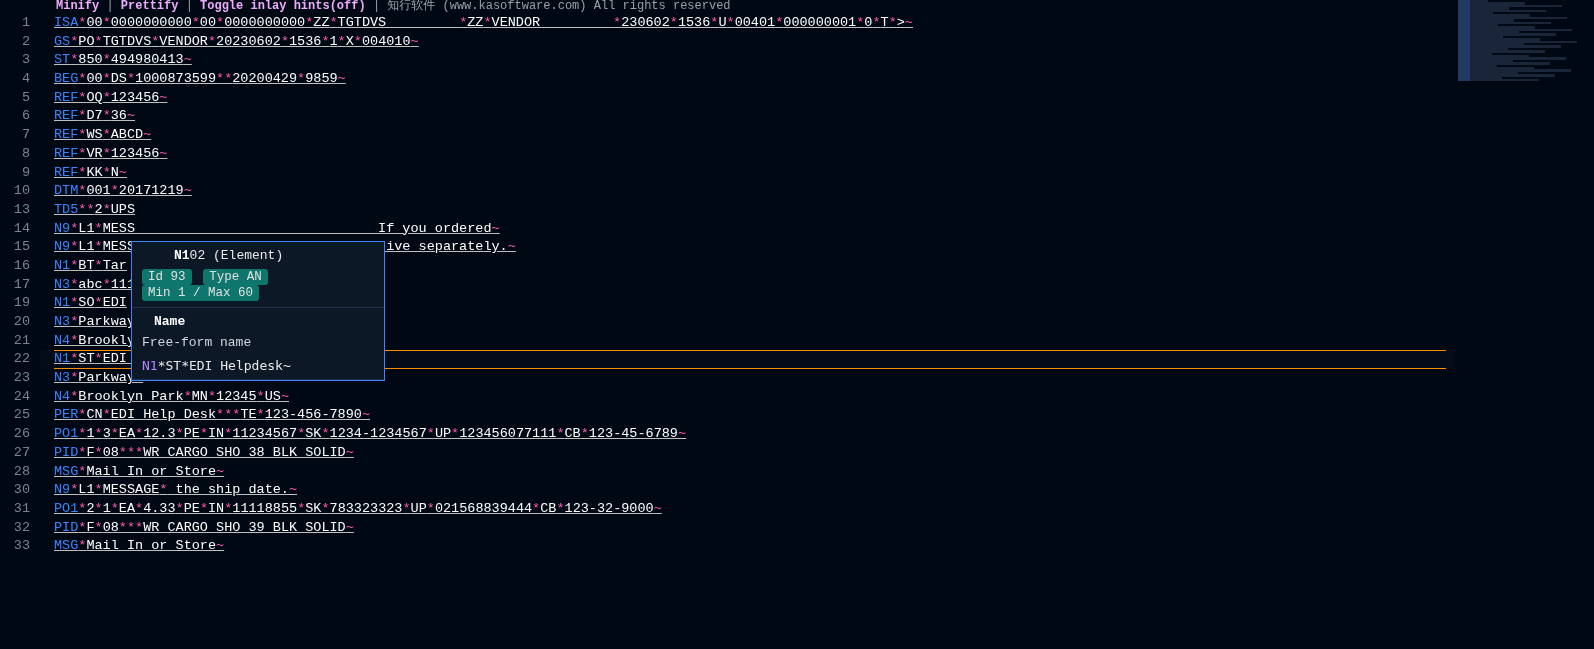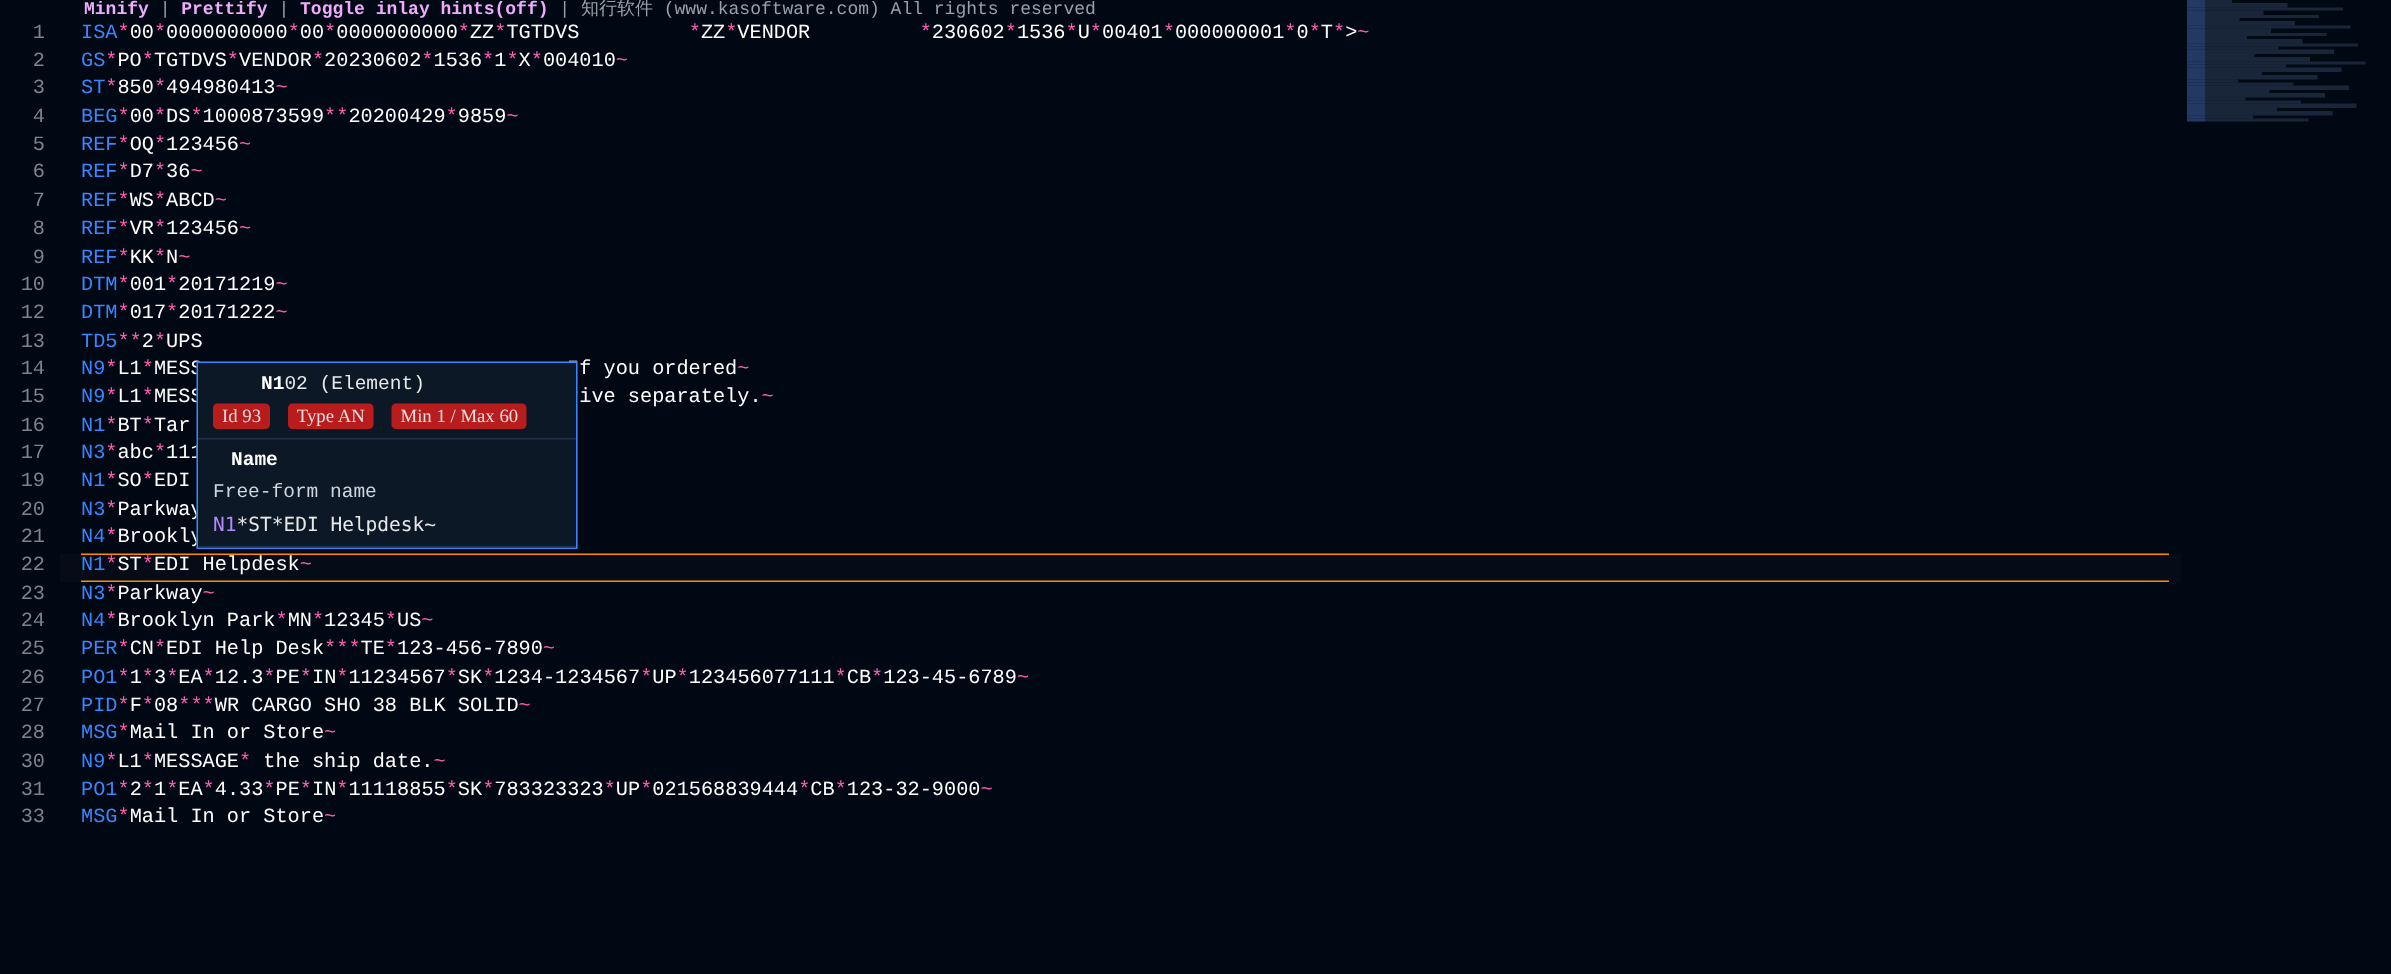--- a/index.html
+++ b/index.html
@@ -39,20 +39,21 @@
   .gutter {
     width: 40px;
     text-align: right;
     padding-right: 10px;
     color: #7a8490;
     flex-shrink: 0;
   }
   .code {
     flex: 1;
     padding-left: 14px;
+    text-decoration: underline;
   }
   .seg-tag   { color: #3a86ff; }  
   .star      { color: #ff5db1; }  
   .val       { color: #ffffff; }  
   .tilde     { color: #ff5db1; }
   .current-line .code { background: rgba(255,255,255,0.02); }
   .current-line {
     position: relative;
   }
   .current-line::before {
@@ -77,25 +78,25 @@
     border: 1px solid #3a86ff;
     color: #e8e8e8;
     font-size: 13px;
     z-index: 5;
   }
   .hover .block { padding: 6px 10px; }
   .hover .title-row { font-weight: normal; color: #e8e8e8; margin-left: 32px; }
   .hover .type-line { color: #e0e0e0; }
   .hover .badge {
     display: inline-block;
-    background: #b91c1c;
+    background: #0f766e;
     padding: 1px 6px;
     border-radius: 3px;
     margin-right: 4px;
-    font-family: Liberation Serif, serif;
+    font-family: Liberation Mono, monospace;
     font-size: 12.5px;
   }
   .hover hr { border: none; border-top: 1px solid #21314a; margin: 0; }
   .hover .bold { font-weight: bold; color: #fff; padding-left: 12px; }
   .hover .desc { color: #cfd6df; }
   .hover .example { color: #e8e8e8; font-family: Consolas, monospace; }
   .hover .example .seg-tag { color: #b388ff; }
   .hover .link-row { color: #3a86ff; cursor: pointer; padding: 5px 10px 7px; background: #132033;}
   .hover .el-strong { font-weight: bold; color: #fff;}
 
@@ -126,38 +127,38 @@
     <div class="line"><div class="gutter">1</div><div class="code"><span class="seg-tag">ISA</span><span class="star">*</span><span class="val">00</span><span class="star">*</span><span class="val">0000000000</span><span class="star">*</span><span class="val">00</span><span class="star">*</span><span class="val">0000000000</span><span class="star">*</span><span class="val">ZZ</span><span class="star">*</span><span class="val">TGTDVS         </span><span class="star">*</span><span class="val">ZZ</span><span class="star">*</span><span class="val">VENDOR         </span><span class="star">*</span><span class="val">230602</span><span class="star">*</span><span class="val">1536</span><span class="star">*</span><span class="val">U</span><span class="star">*</span><span class="val">00401</span><span class="star">*</span><span class="val">000000001</span><span class="star">*</span><span class="val">0</span><span class="star">*</span><span class="val">T</span><span class="star">*</span><span class="val">&gt;</span><span class="tilde">~</span></div></div>
     <div class="line"><div class="gutter">2</div><div class="code"><span class="seg-tag">GS</span><span class="star">*</span><span class="val">PO</span><span class="star">*</span><span class="val">TGTDVS</span><span class="star">*</span><span class="val">VENDOR</span><span class="star">*</span><span class="val">20230602</span><span class="star">*</span><span class="val">1536</span><span class="star">*</span><span class="val">1</span><span class="star">*</span><span class="val">X</span><span class="star">*</span><span class="val">004010</span><span class="tilde">~</span></div></div>
     <div class="line"><div class="gutter">3</div><div class="code"><span class="seg-tag">ST</span><span class="star">*</span><span class="val">850</span><span class="star">*</span><span class="val">494980413</span><span class="tilde">~</span></div></div>
     <div class="line"><div class="gutter">4</div><div class="code"><span class="seg-tag">BEG</span><span class="star">*</span><span class="val">00</span><span class="star">*</span><span class="val">DS</span><span class="star">*</span><span class="val">1000873599</span><span class="star">**</span><span class="val">20200429</span><span class="star">*</span><span class="val">9859</span><span class="tilde">~</span></div></div>
     <div class="line"><div class="gutter">5</div><div class="code"><span class="seg-tag">REF</span><span class="star">*</span><span class="val">OQ</span><span class="star">*</span><span class="val">123456</span><span class="tilde">~</span></div></div>
     <div class="line"><div class="gutter">6</div><div class="code"><span class="seg-tag">REF</span><span class="star">*</span><span class="val">D7</span><span class="star">*</span><span class="val">36</span><span class="tilde">~</span></div></div>
     <div class="line"><div class="gutter">7</div><div class="code"><span class="seg-tag">REF</span><span class="star">*</span><span class="val">WS</span><span class="star">*</span><span class="val">ABCD</span><span class="tilde">~</span></div></div>
     <div class="line"><div class="gutter">8</div><div class="code"><span class="seg-tag">REF</span><span class="star">*</span><span class="val">VR</span><span class="star">*</span><span class="val">123456</span><span class="tilde">~</span></div></div>
     <div class="line"><div class="gutter">9</div><div class="code"><span class="seg-tag">REF</span><span class="star">*</span><span class="val">KK</span><span class="star">*</span><span class="val">N</span><span class="tilde">~</span></div></div>
     <div class="line"><div class="gutter">10</div><div class="code"><span class="seg-tag">DTM</span><span class="star">*</span><span class="val">001</span><span class="star">*</span><span class="val">20171219</span><span class="tilde">~</span></div></div>
-    <div class="line"><div class="gutter">12</div><div class="code"><span class="seg-tag">DTM</span><span class="star">*</span><span class="val">017</span><span class="star">*</span><span class="val">20171222</span><span class="tilde">~</span></div></div>
     <div class="line"><div class="gutter">13</div><div class="code"><span class="seg-tag">TD5</span><span class="star">**</span><span class="val">2</span><span class="star">*</span><span class="val">UPS</span></div></div>
     <div class="line"><div class="gutter">14</div><div class="code"><span class="seg-tag">N9</span><span class="star">*</span><span class="val">L1</span><span class="star">*</span><span class="val">MESS                              If you ordered</span><span class="tilde">~</span></div></div>
     <div class="line"><div class="gutter">15</div><div class="code"><span class="seg-tag">N9</span><span class="star">*</span><span class="val">L1</span><span class="star">*</span><span class="val">MESS                              rive separately.</span><span class="tilde">~</span></div></div>
     <div class="line"><div class="gutter">16</div><div class="code"><span class="seg-tag">N1</span><span class="star">*</span><span class="val">BT</span><span class="star">*</span><span class="val">Tar</span></div></div>
     <div class="line"><div class="gutter">17</div><div class="code"><span class="seg-tag">N3</span><span class="star">*</span><span class="val">abc</span><span class="star">*</span><span class="val">111</span></div></div>
     <div class="line"><div class="gutter">19</div><div class="code"><span class="seg-tag">N1</span><span class="star">*</span><span class="val">SO</span><span class="star">*</span><span class="val">EDI</span></div></div>
     <div class="line"><div class="gutter">20</div><div class="code"><span class="seg-tag">N3</span><span class="star">*</span><span class="val">Parkway</span></div></div>
     <div class="line"><div class="gutter">21</div><div class="code"><span class="seg-tag">N4</span><span class="star">*</span><span class="val">Brookly</span></div></div>
     <div class="line current-line"><div class="gutter">22</div><div class="code"><span class="seg-tag">N1</span><span class="star">*</span><span class="val">ST</span><span class="star">*</span><span class="val">EDI Helpdesk</span><span class="tilde">~</span></div></div>
     <div class="line"><div class="gutter">23</div><div class="code"><span class="seg-tag">N3</span><span class="star">*</span><span class="val">Parkway</span><span class="tilde">~</span></div></div>
     <div class="line"><div class="gutter">24</div><div class="code"><span class="seg-tag">N4</span><span class="star">*</span><span class="val">Brooklyn Park</span><span class="star">*</span><span class="val">MN</span><span class="star">*</span><span class="val">12345</span><span class="star">*</span><span class="val">US</span><span class="tilde">~</span></div></div>
     <div class="line"><div class="gutter">25</div><div class="code"><span class="seg-tag">PER</span><span class="star">*</span><span class="val">CN</span><span class="star">*</span><span class="val">EDI Help Desk</span><span class="star">***</span><span class="val">TE</span><span class="star">*</span><span class="val">123-456-7890</span><span class="tilde">~</span></div></div>
     <div class="line"><div class="gutter">26</div><div class="code"><span class="seg-tag">PO1</span><span class="star">*</span><span class="val">1</span><span class="star">*</span><span class="val">3</span><span class="star">*</span><span class="val">EA</span><span class="star">*</span><span class="val">12.3</span><span class="star">*</span><span class="val">PE</span><span class="star">*</span><span class="val">IN</span><span class="star">*</span><span class="val">11234567</span><span class="star">*</span><span class="val">SK</span><span class="star">*</span><span class="val">1234-1234567</span><span class="star">*</span><span class="val">UP</span><span class="star">*</span><span class="val">123456077111</span><span class="star">*</span><span class="val">CB</span><span class="star">*</span><span class="val">123-45-6789</span><span class="tilde">~</span></div></div>
     <div class="line"><div class="gutter">27</div><div class="code"><span class="seg-tag">PID</span><span class="star">*</span><span class="val">F</span><span class="star">*</span><span class="val">08</span><span class="star">***</span><span class="val">WR CARGO SHO 38 BLK SOLID</span><span class="tilde">~</span></div></div>
     <div class="line"><div class="gutter">28</div><div class="code"><span class="seg-tag">MSG</span><span class="star">*</span><span class="val">Mail In or Store</span><span class="tilde">~</span></div></div>
     <div class="line"><div class="gutter">30</div><div class="code"><span class="seg-tag">N9</span><span class="star">*</span><span class="val">L1</span><span class="star">*</span><span class="val">MESSAGE</span><span class="star">*</span><span class="val"> the ship date.</span><span class="tilde">~</span></div></div>
     <div class="line"><div class="gutter">31</div><div class="code"><span class="seg-tag">PO1</span><span class="star">*</span><span class="val">2</span><span class="star">*</span><span class="val">1</span><span class="star">*</span><span class="val">EA</span><span class="star">*</span><span class="val">4.33</span><span class="star">*</span><span class="val">PE</span><span class="star">*</span><span class="val">IN</span><span class="star">*</span><span class="val">11118855</span><span class="star">*</span><span class="val">SK</span><span class="star">*</span><span class="val">783323323</span><span class="star">*</span><span class="val">UP</span><span class="star">*</span><span class="val">021568839444</span><span class="star">*</span><span class="val">CB</span><span class="star">*</span><span class="val">123-32-9000</span><span class="tilde">~</span></div></div>
+    <div class="line"><div class="gutter">32</div><div class="code"><span class="seg-tag">PID</span><span class="star">*</span><span class="val">F</span><span class="star">*</span><span class="val">08</span><span class="star">***</span><span class="val">WR CARGO SHO 39 BLK SOLID</span><span class="tilde">~</span></div></div>
     <div class="line"><div class="gutter">33</div><div class="code"><span class="seg-tag">MSG</span><span class="star">*</span><span class="val">Mail In or Store</span><span class="tilde">~</span></div></div>
   </div>
 
 <div class="hover">
   <div class="block">
     <div class="title-row">
       <span class="el-strong">N1</span><span>02 (Element)</span>
     </div>
     <div class="type-line" style="margin-top:6px">
       <span class="badge">Id 93</span>

